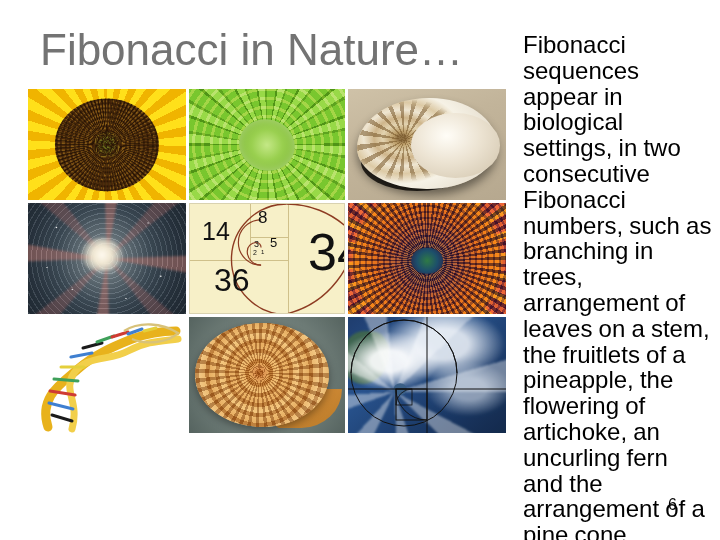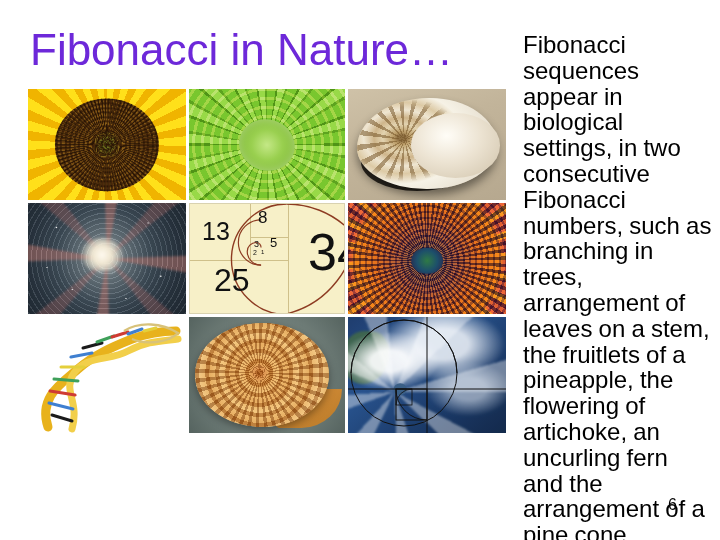--- a/index.html
+++ b/index.html
@@ -4,22 +4,22 @@
 <style>
   html,body{margin:0;padding:0;}
   body{
     width:720px;height:540px;overflow:hidden;background:#ffffff;
     font-family:"Liberation Sans", sans-serif;position:relative;
   }
   .slide{position:absolute;inset:0;background:#fff;}
 
   
   .title{
-    position:absolute;left:30px;top:24px;width:470px;height:54px;
-    color:#6d28d9;font-size:44px;line-height:52px;font-weight:400;
+    position:absolute;left:40px;top:24px;width:470px;height:54px;
+    color:#737373;font-size:44px;line-height:52px;font-weight:400;
     white-space:nowrap;
   }
 
   
   .bodytext{
     position:absolute;left:523px;top:32px;width:190px;
     font-size:24px;line-height:25.8px;color:#000;
     word-spacing:-0.5px;
   }
 
@@ -240,22 +240,22 @@
         <svg class="fib-spiral" viewBox="0 0 156 111" preserveAspectRatio="none">
           <path d="M 72 44 A 5 5 0 0 0 67 39 A 9 9 0 0 0 58 48 A 14 14 0 0 0 72 62" fill="none" stroke="#8d3b22" stroke-width="1.2"></path>
           <path d="M 72 62 A 23 23 0 0 1 49 39 A 23 23 0 0 1 72 16" fill="none" stroke="#8d3b22" stroke-width="1.2"></path>
           <path d="M 72 16 A 38 38 0 0 1 110 54" fill="none" stroke="#8d3b22" stroke-width="0"></path>
           <path d="M 98 0 A 56 56 0 0 0 42 56 A 56 56 0 0 0 98 112" fill="none" stroke="#8d3b22" stroke-width="1.4"></path>
           <path d="M 98 0 A 90 90 0 0 1 188 90" fill="none" stroke="#8d3b22" stroke-width="1.4"></path>
           <path d="M 99 111 A 92 92 0 0 0 168 22" fill="none" stroke="#8d3b22" stroke-width="1.4"></path>
         </svg>
 
         <div class="fib-num" style="left:106px;top:22px;font-size:52px;margin-left:12px;">34</div>
-        <div class="fib-num" style="left:24px;top:60px;font-size:32px;">25</div>
-        <div class="fib-num" style="left:12px;top:15px;font-size:25px;">13</div>
+        <div class="fib-num" style="left:24px;top:60px;font-size:32px;">36</div>
+        <div class="fib-num" style="left:12px;top:15px;font-size:25px;">14</div>
         <div class="fib-num" style="left:68px;top:5px;font-size:17px;">8</div>
         <div class="fib-num" style="left:80px;top:32px;font-size:13px;">5</div>
         <div class="fib-num" style="left:64px;top:36px;font-size:9px;">3</div>
         <div class="fib-num" style="left:63px;top:45px;font-size:7px;">2</div>
         <div class="fib-num" style="left:71px;top:45px;font-size:6px;">1</div>
       </div>
     </div>
 
     <div class="tile">
       <div class="inner cone">

